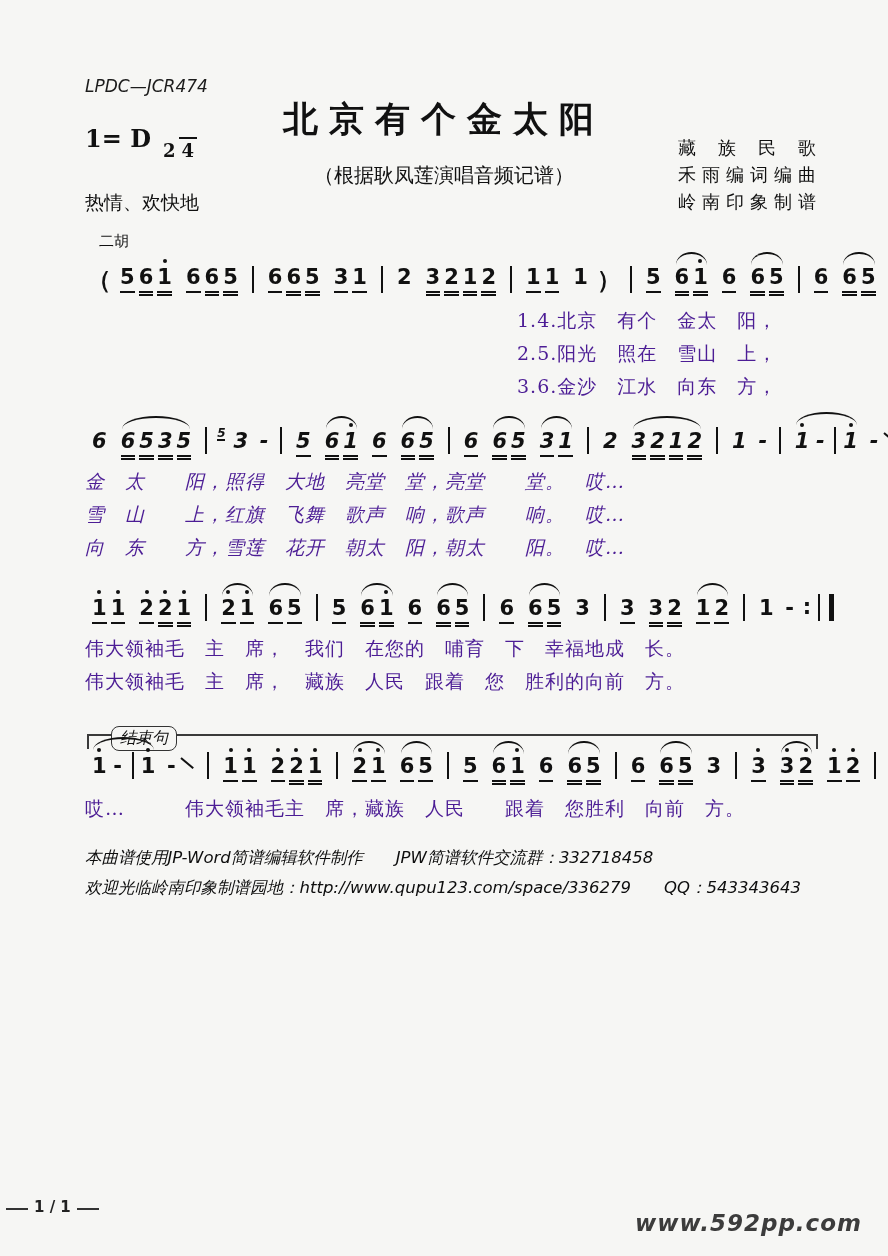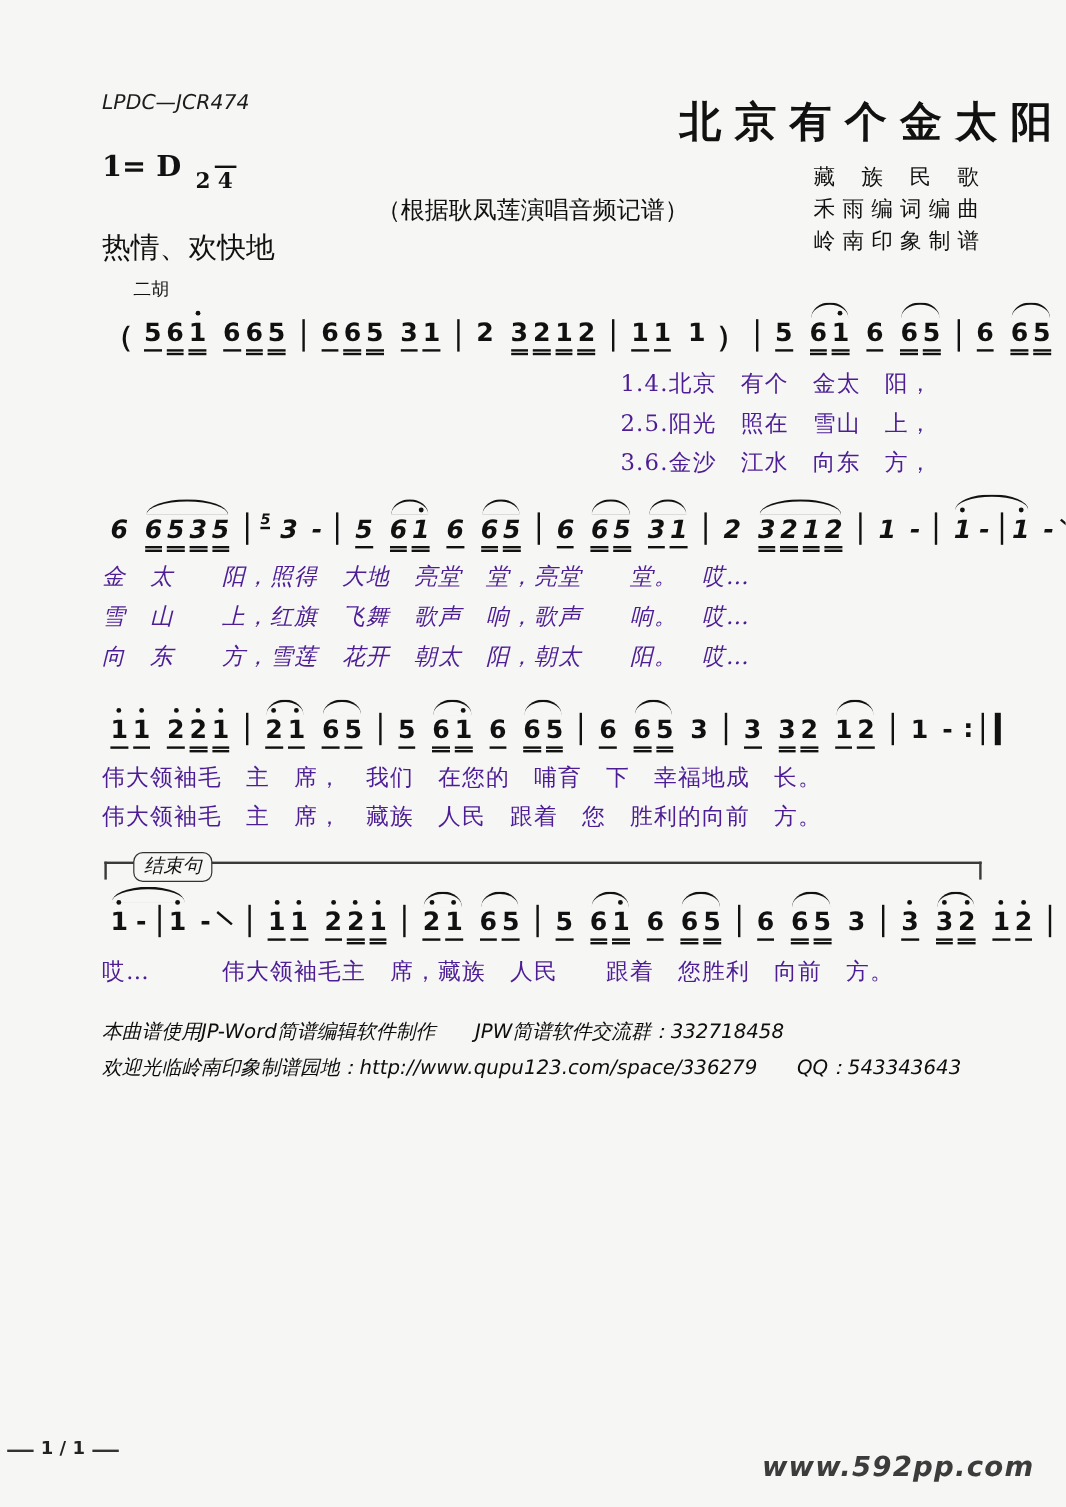--- a/index.html
+++ b/index.html
@@ -4,36 +4,36 @@
 <style>
   html,body{margin:0;padding:0;}
   body{
     width:888px;height:1256px;position:relative;overflow:hidden;
     background:#f6f6f4;color:#111;
     font-family:"DejaVu Sans",sans-serif;
   }
   
   .header{position:relative;height:232px;}
   .catalog{position:absolute;left:85px;top:76px;font-style:italic;font-size:17px;color:#1c1c1c;}
-  .title{position:absolute;left:0;right:0;top:78px;text-align:right;
+  .title{position:absolute;left:0;right:0;top:96px;text-align:center;
          font-family:"DejaVu Serif",serif;font-weight:900;font-size:35px;letter-spacing:11px;}
   .keyrow{position:absolute;left:85px;top:124px;font-family:"DejaVu Serif",serif;
           font-weight:bold;font-size:24px;white-space:nowrap;}
   .frac{display:inline-block;text-align:center;font-size:18px;line-height:1;vertical-align:-10px;margin-left:9px;}
   .frac .den{border-top:2px solid #111;padding:1px 3px 0 3px;}
   .frac .num{padding:0 3px 1px 3px;}
   .subtitle{position:absolute;left:0;right:0;top:162px;text-align:center;
             font-family:"DejaVu Serif",serif;font-size:20px;}
   .credits{position:absolute;right:72px;top:134px;width:138px;
            font-family:"DejaVu Serif",serif;font-size:18px;line-height:27px;}
   .credits div{text-align:justify;text-align-last:justify;}
-  .tempo{position:absolute;left:85px;top:190px;font-size:24px;}
+  .tempo{position:absolute;left:85px;top:190px;font-size:19px;}
   
   .score{margin:0 60px 0 85px;}
-  .inst-label{font-size:15px;margin:0 0 0 26px;height:18px;line-height:18px;}
+  .inst-label{font-size:15px;margin:0 0 0 14px;height:18px;line-height:18px;}
   .notation{white-space:nowrap;padding-top:16px;height:38px;
             font-weight:bold;font-size:21px;line-height:1;color:#111;}
   .note{display:inline-block;min-width:14px;text-align:center;margin:0 2px;
         padding-bottom:3px;border-bottom:2px solid transparent;position:relative;}
   .u1,.u2{border-bottom-color:#111;}
   .u2::after{content:"";position:absolute;left:0;right:0;bottom:-5px;height:2px;background:#111;}
   .dot::before{content:"";position:absolute;top:-8px;left:50%;transform:translateX(-50%);
                width:4px;height:4px;border-radius:50%;background:#111;}
   .grp{display:inline-block;position:relative;margin:0 5px;white-space:nowrap;vertical-align:bottom;}
   .grp.arc::before{content:"";position:absolute;left:3px;right:3px;top:-15px;height:11px;
@@ -45,22 +45,22 @@
   .paren{font-size:24px;font-weight:bold;vertical-align:-1px;margin:0 2px;}
   .grace{display:inline-block;font-size:12px;font-weight:bold;border-bottom:2px solid #111;
          vertical-align:11px;margin:0 1px 0 3px;}
   .slide{display:inline-block;width:16px;height:2px;background:#111;
          transform:rotate(40deg);transform-origin:left center;vertical-align:14px;margin:0 3px 0 1px;}
   .lyric{font-family:"DejaVu Serif",serif;font-size:19px;height:33px;line-height:33px;
          letter-spacing:1px;color:#4c1d95;white-space:nowrap;}
   .line1 .lyric{margin-left:432px;}
   .line2{margin-top:8px;font-style:italic;}
   .line3{margin-top:14px;}
-  .line4{margin-top:20px;position:relative;}
-  .line4 .notation{padding-top:36px;height:40px;}
+  .line4{margin-top:36px;position:relative;}
+  .line4 .notation{padding-top:18px;height:40px;}
   .ending-bracket{position:absolute;top:0;left:2px;right:10px;height:13px;
                   border-top:2px solid #3a3a3a;border-right:2px solid #3a3a3a;border-left:2px solid #3a3a3a;}
   .ending-label{position:absolute;top:-8px;left:26px;padding:1px 8px;
                 font-family:"DejaVu Serif",serif;font-style:italic;font-size:16px;
                 border:1.5px solid #333;border-radius:8px;background:#f6f6f4;}
   
   .footer{margin:18px 60px 0 85px;font-style:italic;font-size:16.5px;line-height:30px;color:#0e0e0e;}
   .pageno{position:absolute;left:0;right:0;top:1198px;text-align:left;
           font-weight:bold;font-size:15px;color:#222;}
   .pageno .rule{display:inline-block;width:22px;border-bottom:2px solid #333;vertical-align:2px;margin:0 6px;}

